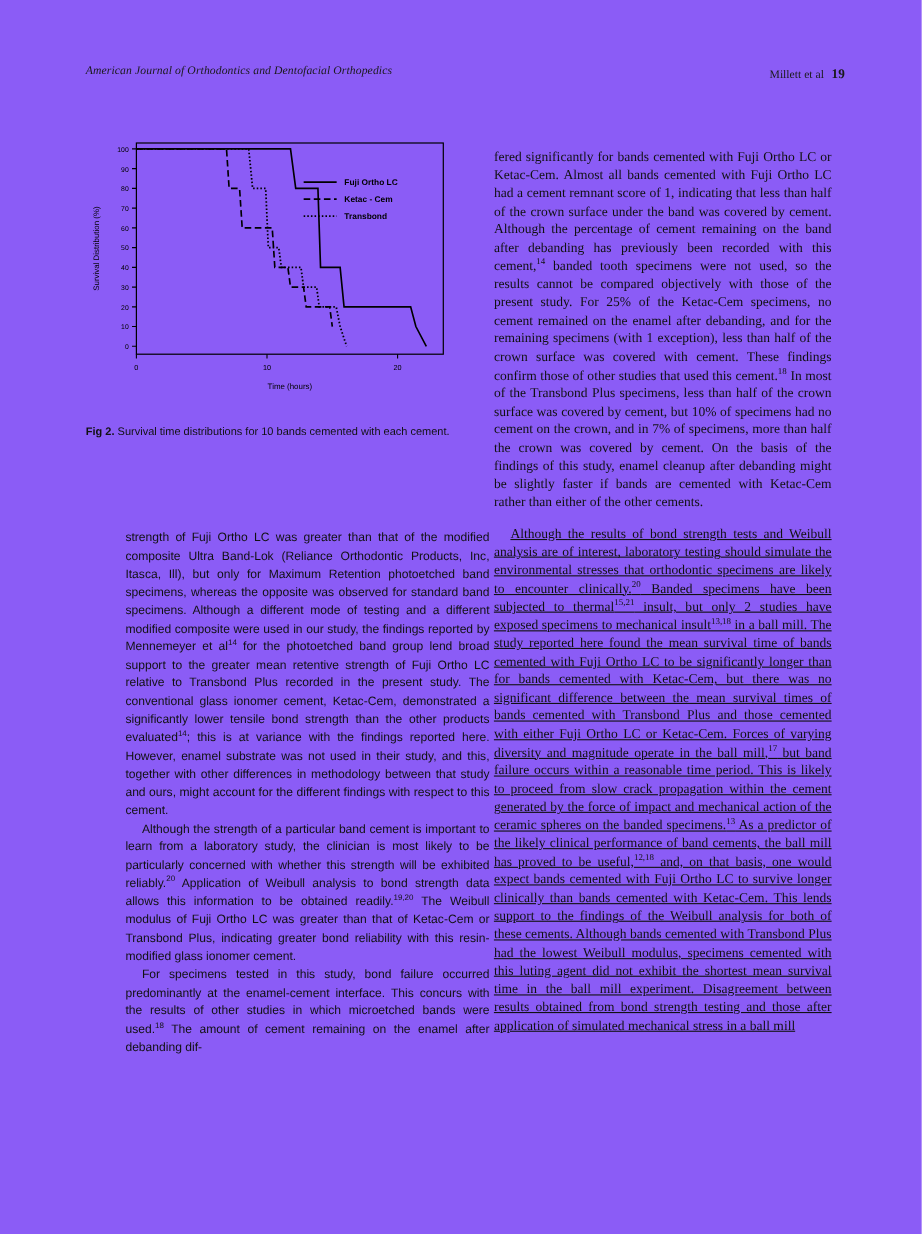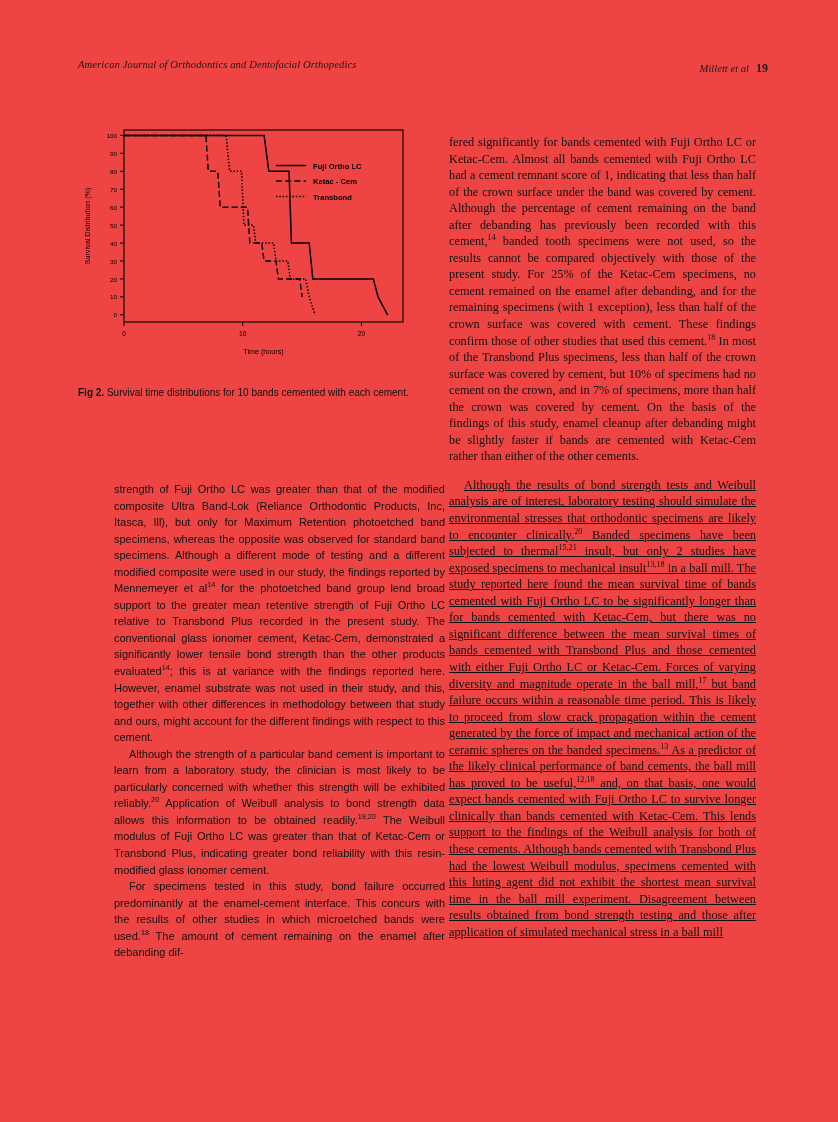--- a/index.html
+++ b/index.html
@@ -8,21 +8,21 @@
     background: #ffffff;
   }
   body {
     font-family: "Liberation Serif", serif;
     color: #000000;
   }
   #page {
     position: relative;
     width: 838px;
     height: 1122px;
-    background: #ef4444;
+    background: #8b5cf6;
     overflow: hidden;
     margin: 0 auto;
   }
 
   
   .running-head {
     position: absolute;
     left: 78px;
     top: 58px;
     width: 690px;
@@ -43,21 +43,20 @@
   .rh-left .line2 { display: block; }
   .rh-right {
     position: absolute;
     right: 0;
     top: 0;
     white-space: nowrap;
     color: #1a1a1a;
   }
   .rh-right .authors {
     font-family: "Liberation Serif", serif;
-    font-style: italic;
     font-size: 10.6px;
   }
   .rh-right .pageno {
     font-family: Liberation Serif, serif;
     font-weight: bold;
     font-size: 12px;
     margin-left: 7px;
   }
 
   

